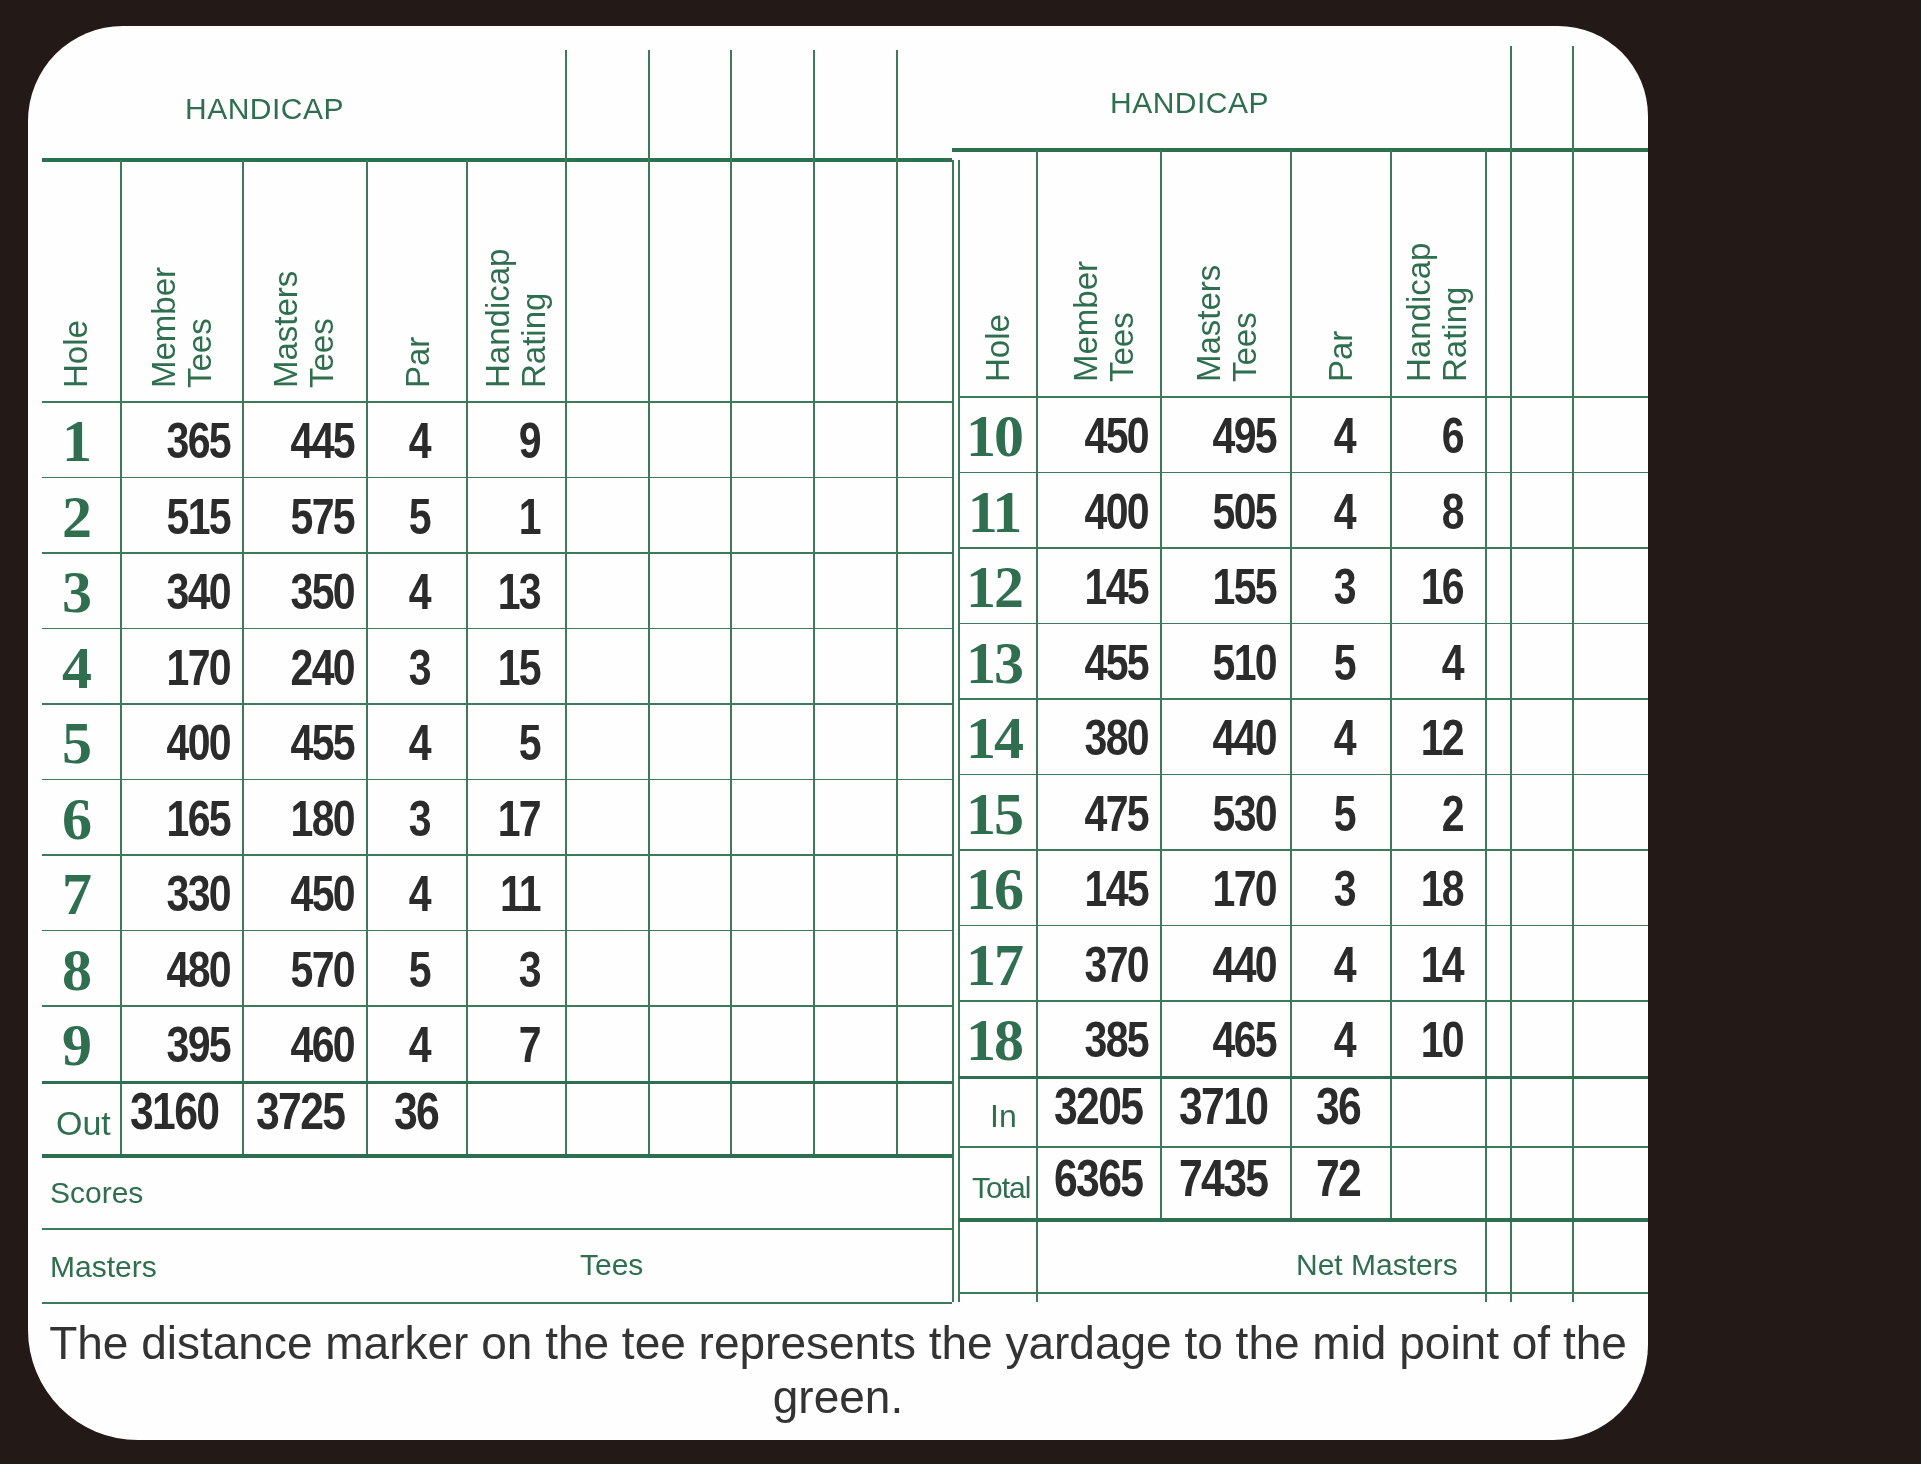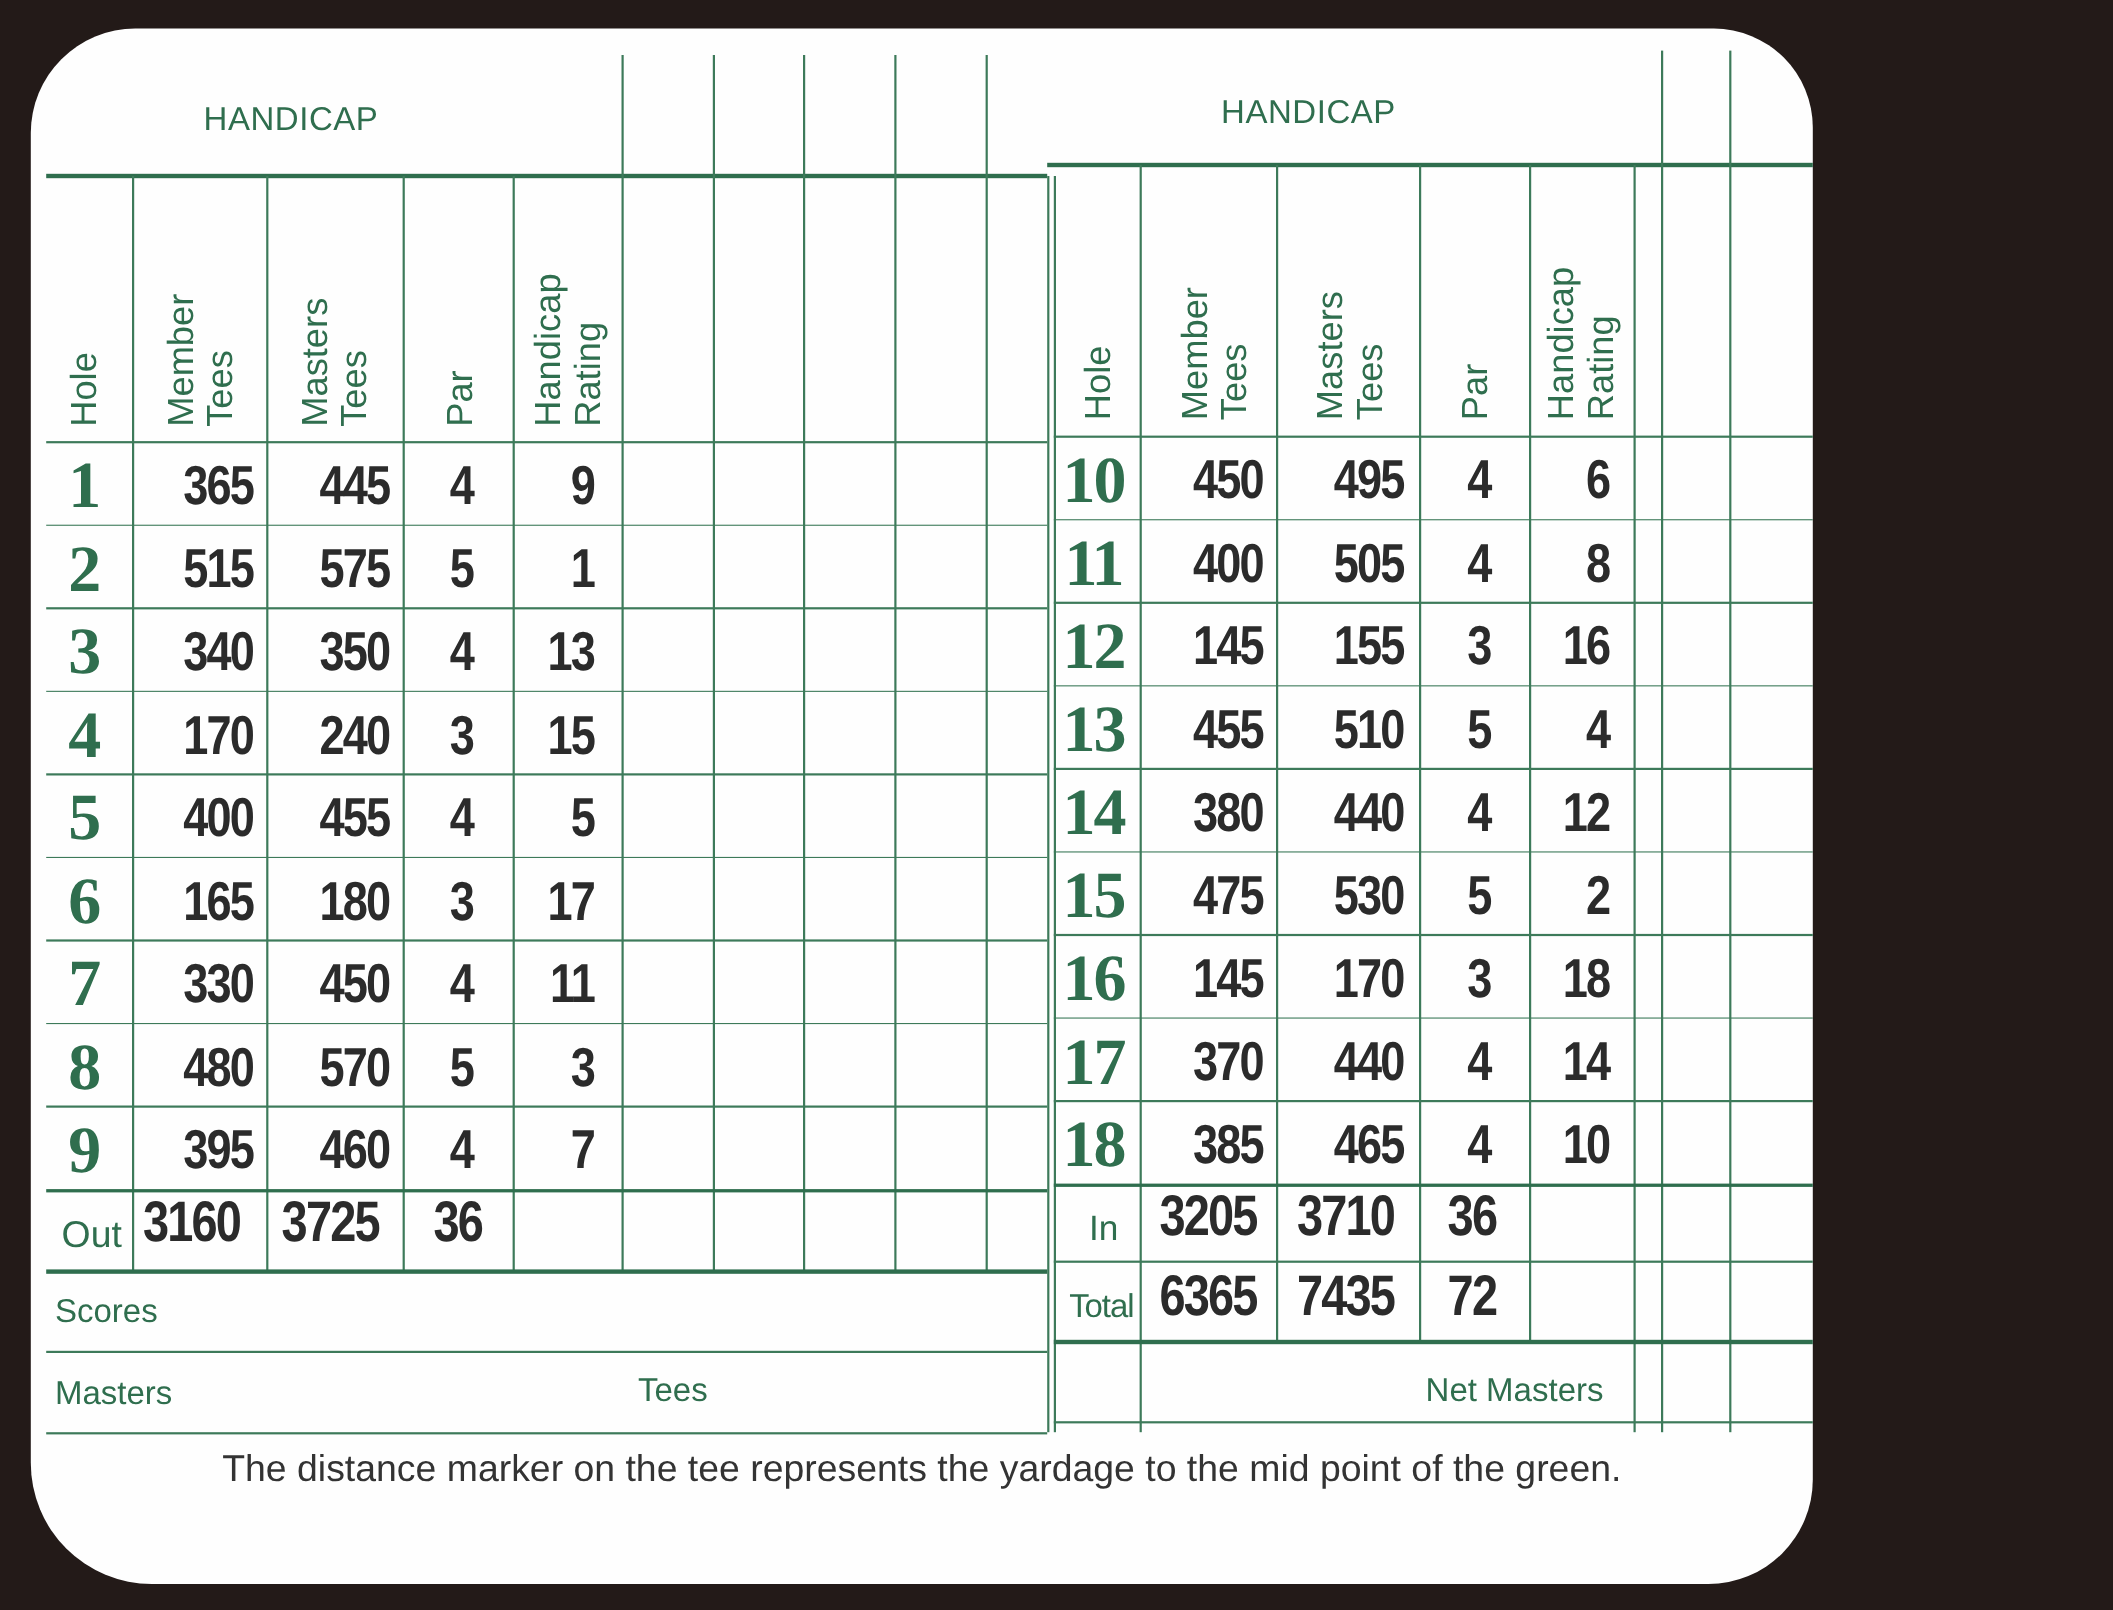--- a/index.html
+++ b/index.html
@@ -14,21 +14,21 @@
   .hdr-title { position:absolute; font-size:30px; color:#2f6e4e; letter-spacing:0.5px; }
   .colhdr { position:absolute; transform-origin:0 0; transform:rotate(-90deg); color:#2f6e4e;
             font-size:33px; line-height:36px; white-space:pre; }
   .cell { position:absolute; height:76px; line-height:76px; font-weight:bold; color:#2b2b2b;
           font-size:50px; letter-spacing:-2px; transform:scaleX(0.82); transform-origin:right center; text-align:right; }
   .hole { position:absolute; height:76px; line-height:76px; font-family:"Liberation Serif", serif;
           font-weight:bold; color:#2f6e4e; font-size:60px; text-align:center; letter-spacing:-2px; }
   .label { position:absolute; color:#2f6e4e; font-size:30px; }
   .tot { position:absolute; font-weight:bold; color:#2b2b2b; font-size:52px; letter-spacing:-2px;
          transform:scaleX(0.82); transform-origin:left center; }
-  .footer { position:absolute; left:0; width:100%; text-align:center; font-size:34px; color:#333; }
+  .footer { position:absolute; left:0; width:100%; text-align:center; font-size:46px; color:#333; }
 </style>
 </head>
 <body>
 
 <div class="card" id="card">
 
   <div class="hdr-title" style="left:157px;top:66px;">HANDICAP</div>
   <div class="hdr-title" style="left:1082px;top:60px;">HANDICAP</div>
 
   <div class="hl thick" style="left:14px;top:132px;width:910px;"></div>

